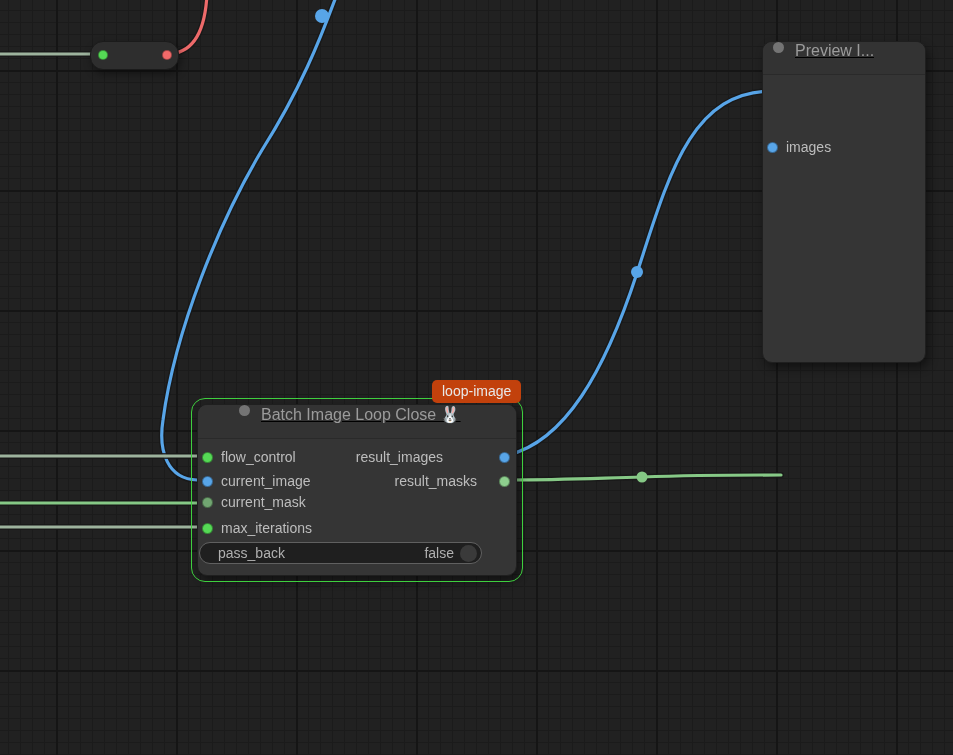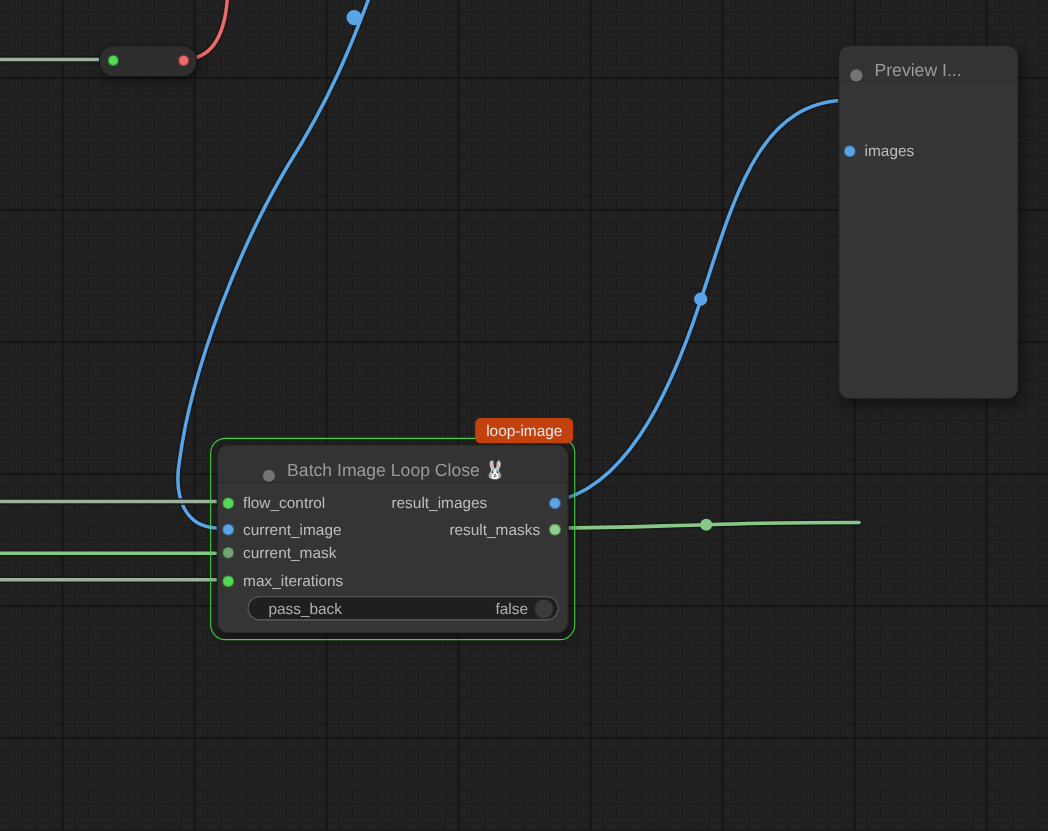--- a/index.html
+++ b/index.html
@@ -19,22 +19,22 @@
   .link-under{fill:none; stroke:#181818; stroke-width:6; opacity:.85; stroke-linecap:round;}
   .link-over{fill:none; stroke-width:3.2; stroke-linecap:round;}
 
   .node{
     position:absolute; z-index:2; background:#353535; border-radius:10px;
     border:1px solid #1f1f1f;
     box-shadow:3px 5px 10px rgba(0,0,0,.45);
   }
   .node-header{
     height:33px; background:#333333; border-radius:9px 9px 0 0;
-    border-bottom:1px solid #2a2a2a; display:flex; align-items:flex-end;
-    padding:0 10px; box-sizing:border-box;
+    border-bottom:1px solid #2a2a2a; display:flex; align-items:flex-start;
+    padding:0 10px; box-sizing:border-box;text-decoration:underline;
   }
   .hdot{width:11px;height:11px;border-radius:50%;background:#747474;margin-right:11px;flex:0 0 auto;}
   .ntitle{color:#9b9b9b;font-size:16px;white-space:nowrap;overflow:hidden;}
   .prow{position:absolute;left:0;right:0;height:20px;display:flex;align-items:center;}
   .prow.in{padding-left:4px;}
   .prow.out{flex-direction:row-reverse;padding-right:6px;}
   .pdot{width:11px;height:11px;border-radius:50%;flex:0 0 auto;border:1px solid rgba(0,0,0,.35);box-sizing:border-box;}
   .plabel{color:#bdbdbd;font-size:14px;margin:0 8px;white-space:nowrap;}
 
   .exec-border{
@@ -97,21 +97,21 @@
   <div class="collapsed-node" style="left:90px; top:41px; width:87px; height:27px;">
     <span class="cdot" style="left: 7px; top: 8px; background: rgb(85, 217, 85);"></span>
     <span class="cdot" style="left: 71px; top: 8px; background: rgb(241, 106, 106);"></span>
   </div>
 
   <div class="node" style="left:762px; top:41px; width:162px; height:320px;">
     <div class="node-header">
       <span class="hdot"></span>
       <span class="ntitle">Preview I...</span>
     </div>
-    <div class="prow in" style="top:85px;">
+    <div class="prow in" style="top:95px;">
       <span class="pdot" style="background: rgb(88, 165, 232);"></span>
       <span class="plabel">images</span>
     </div>
   </div>
 
 
   <div class="node" style="left:197px; top:404px; width:318px; height:170px;">
     <div class="exec-border" style="border-color: rgb(62, 207, 62);"></div>
     <div class="badge" style="left: 234px; top: -25px; background: #c2410c; color: rgb(232, 232, 232);">loop-image</div>
 
@@ -134,25 +134,25 @@
     </div>
     <div class="prow in" style="top:113px;">
       <span class="pdot" style="background: rgb(85, 217, 85);"></span>
       <span class="plabel">max_iterations</span>
     </div>
 
     <div class="prow out" style="top:42px;gap:48px;">
       <span class="pdot" style="background: rgb(88, 165, 232);"></span>
       <span class="plabel">result_images</span>
     </div>
-    <div class="prow out" style="top:66px;">
+    <div class="prow out" style="top:66px;gap:14px;">
       <span class="pdot" style="background: rgb(142, 207, 142);"></span>
       <span class="plabel">result_masks</span>
     </div>
 
-    <div class="widget" style="left: 27px; top: 137px; width: 283px; background: rgb(31, 31, 31);">
+    <div class="widget" style="left: 1px; top: 137px; width: 283px; background: rgb(31, 31, 31);">
       <span class="wlabel" style="color: rgb(176, 176, 176);">pass_back</span>
       <span class="wvalue" style="color: rgb(176, 176, 176);">false</span>
       <span class="wtoggle" style="background: rgb(58, 58, 58);"></span>
     </div>
   </div>
 
 </div>
 
 </body></html>

